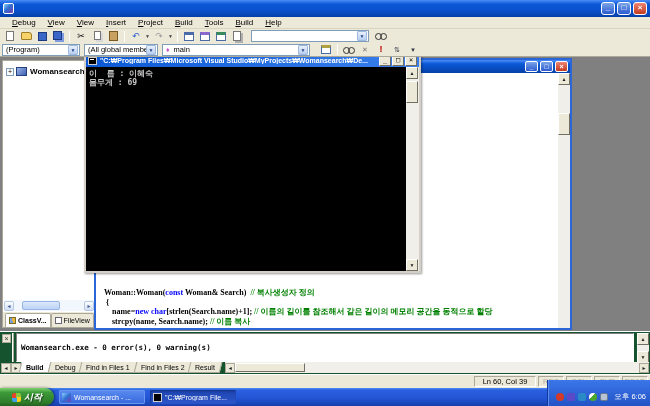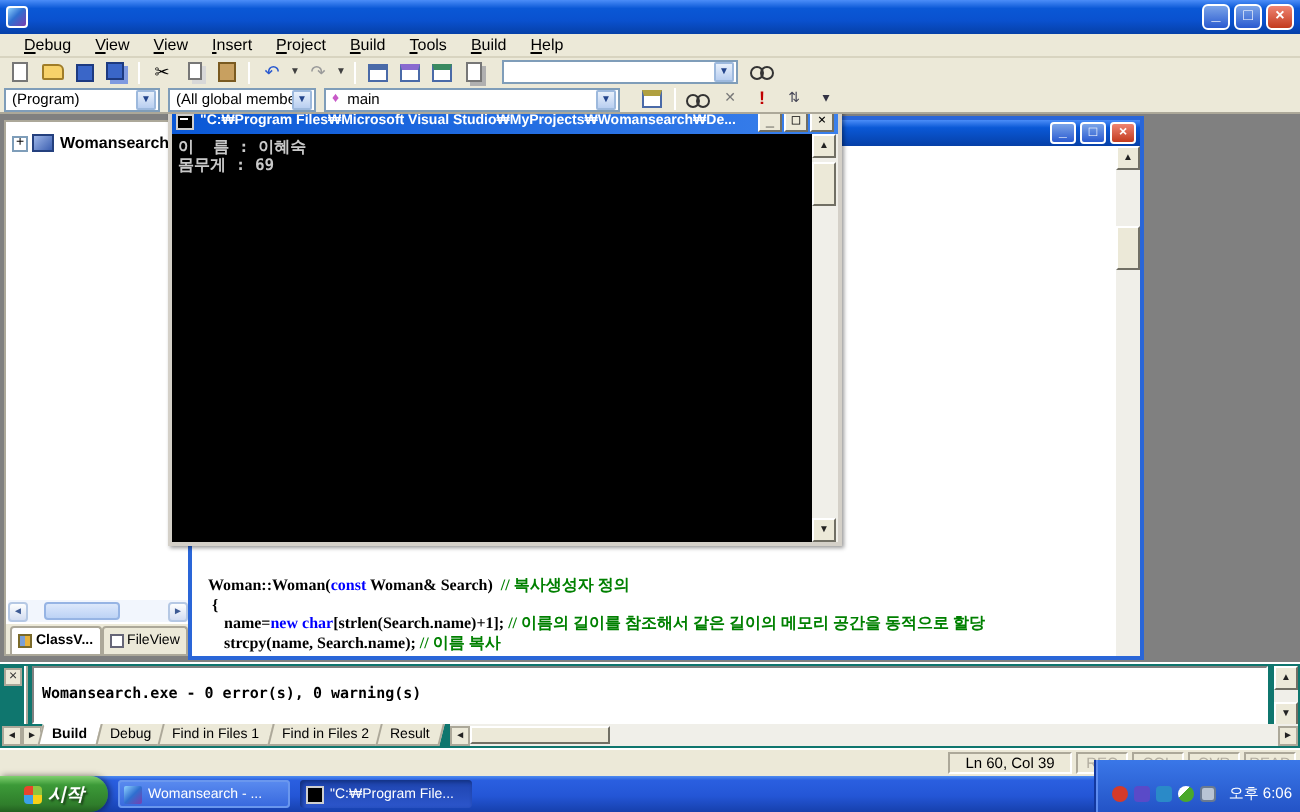--- a/index.html
+++ b/index.html
@@ -89,21 +89,21 @@
   .con-icon::after { content:""; position:absolute; left:1px; top:1px; width:4px; height:1px; background:#fff; }
   .con-title-text { color:#fff; font-size:7px; font-weight:bold; white-space:nowrap; overflow:hidden; flex:1; }
   .con-btns { display:flex; gap:1px; margin-left:2px; }
   .con-btn { width:12px; height:11px; background:#ece9d8; border:1px solid; border-color:#fff #716f64 #716f64 #fff; font-size:7px; line-height:9px; text-align:center; color:#000; font-family:"DejaVu Sans Mono",monospace; }
   .con-body { position:absolute; left:0; top:13px; right:13px; bottom:0; background:#000; padding:2px 0 0 3px; overflow:hidden; }
   .con-line { font-family:"DejaVu Sans Mono",monospace; font-size:8px; font-weight:600; line-height:9.4px; color:#c9c9c9; white-space:pre; }
   .cursor { display:inline-block; width:5px; height:2px; background:#c9c9c9; margin-left:1px; }
   .con-vscroll { position:absolute; right:0; top:13px; width:13px; bottom:0; background:#f0efe9; }
 
   
-  .output { position:absolute; left:0; top:331px; width:650px; height:43px; background:#0f766e; border-top:1px solid #fff; }
+  .output { position:absolute; left:0; top:331px; width:650px; height:43px; background:#14532d; border-top:1px solid #fff; }
   .out-close { position:absolute; left:2px; top:2px; width:9px; height:9px; border:1px solid #aca899; background:#ece9d8; font-size:7px; line-height:7px; text-align:center; color:#333; }
   .out-strip { position:absolute; left:12px; top:1px; bottom:12px; width:2px; border-left:1px solid #fff; border-right:1px solid #aca899; }
   .out-text-area { position:absolute; left:16px; top:1px; right:16px; height:29px; background:#fff; border:1px solid #808080; border-right-color:#fff; border-bottom-color:#fff; padding:2px 4px; overflow:hidden; }
   .out-msg { font-family:"DejaVu Sans Mono",monospace; font-size:7.5px; font-weight:600; color:#000; white-space:nowrap; }
   .out-vscroll { position:absolute; right:1px; top:1px; width:12px; height:30px; background:#f0efe9; }
   .out-bottom { position:absolute; left:1px; bottom:1px; right:1px; height:12px; display:flex; align-items:flex-end; }
   .tab-nav { width:10px; height:10px; background:#ece9d8; border:1px solid #aca899; font-size:5px; display:flex; align-items:center; justify-content:center; color:#222; }
   .out-tab { height:11px; padding:0 5px; font-size:7px; display:flex; align-items:center; border:1px solid #aca899; border-top:none; background:#ece9d8; color:#000; transform:skewX(-14deg); margin-left:-1px; }
   .out-tab span { transform:skewX(14deg); white-space:nowrap; }
   .out-tab.active { background:#fff; font-weight:bold; border-top:1px solid #fff; }

